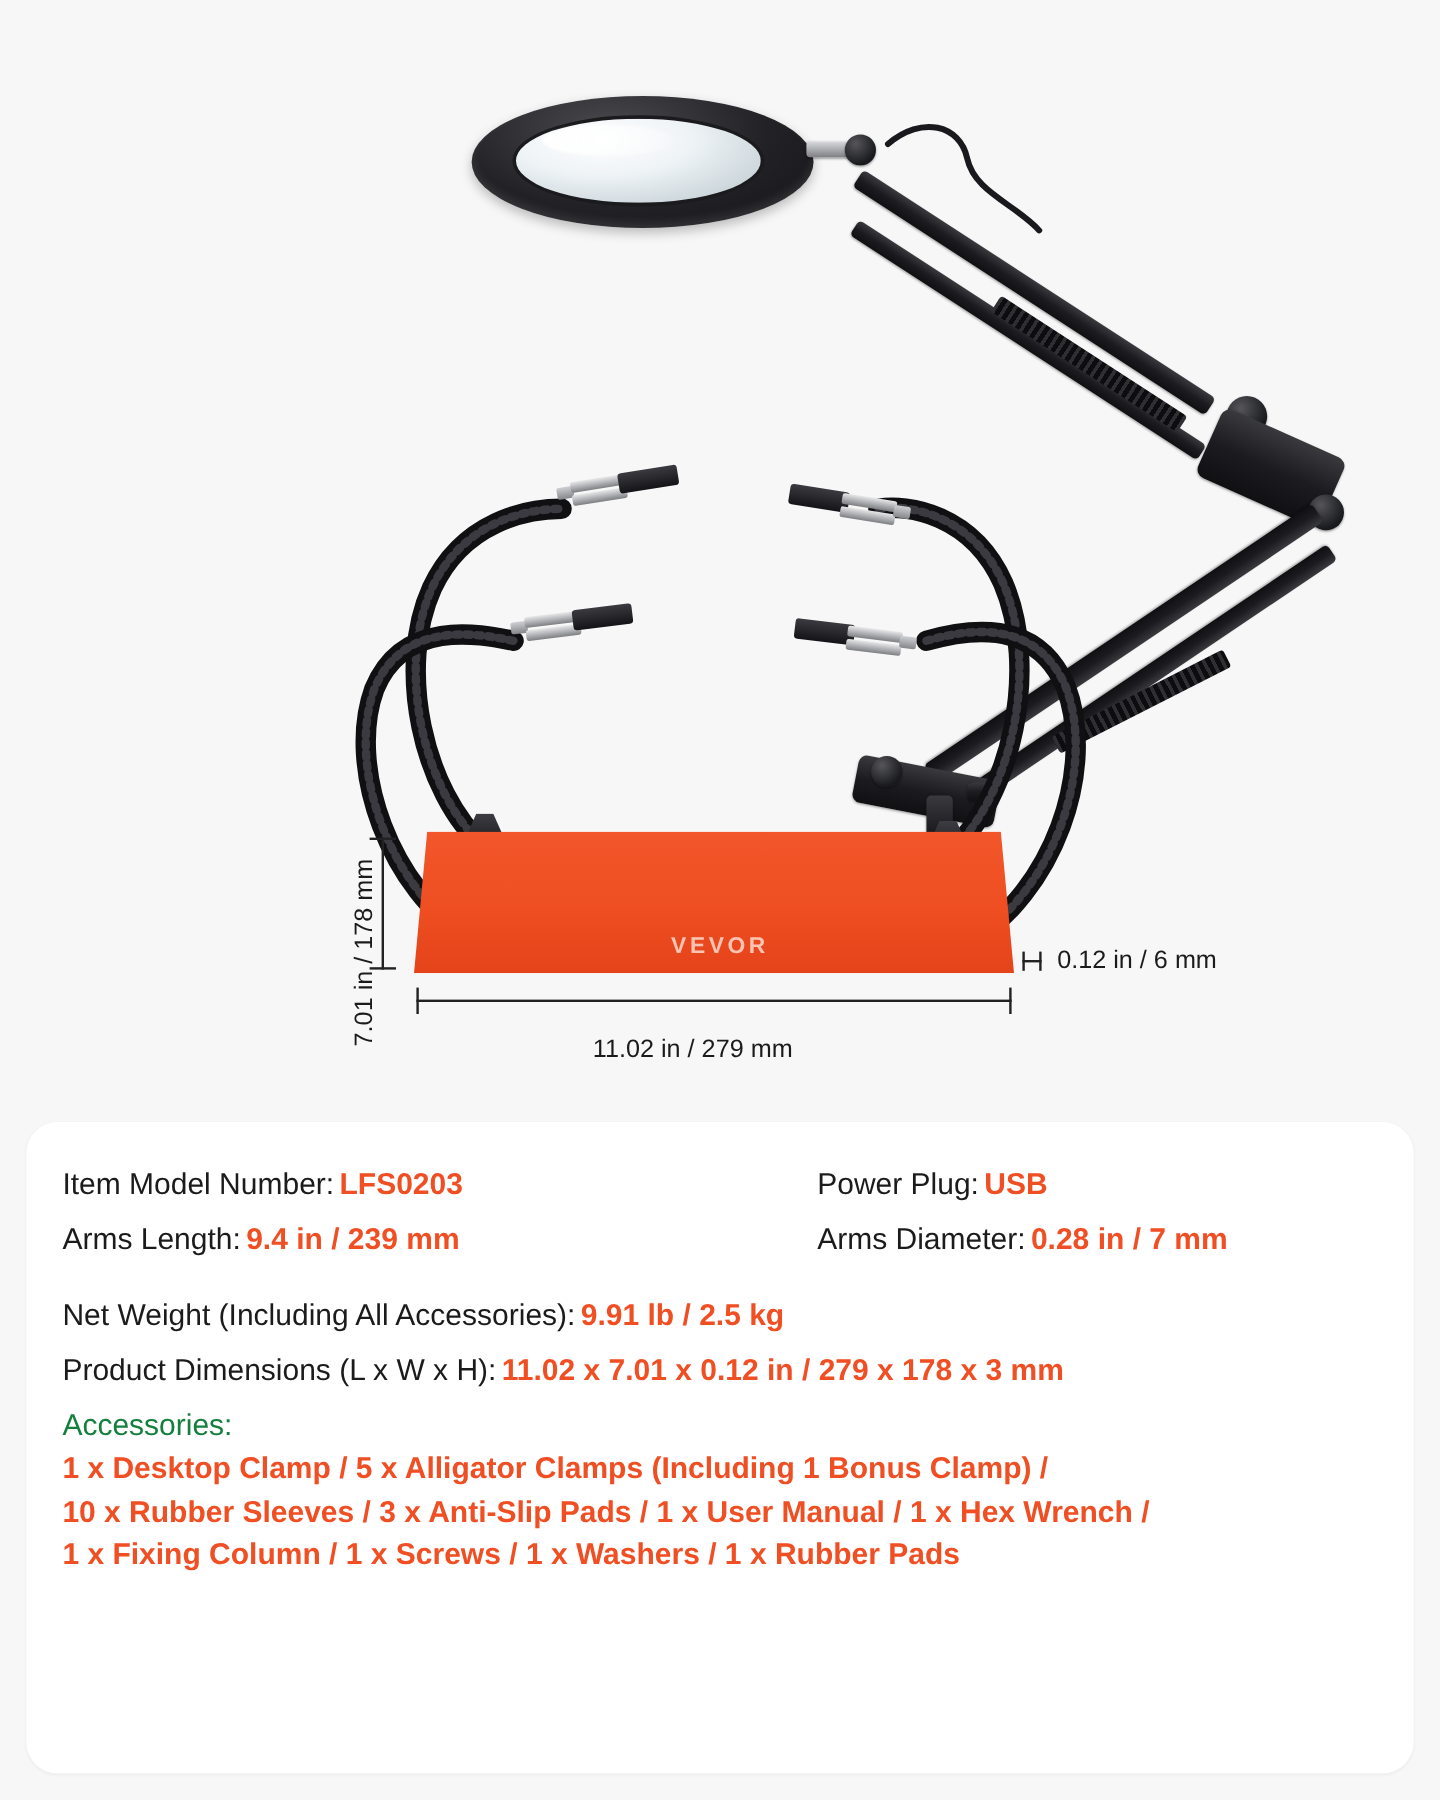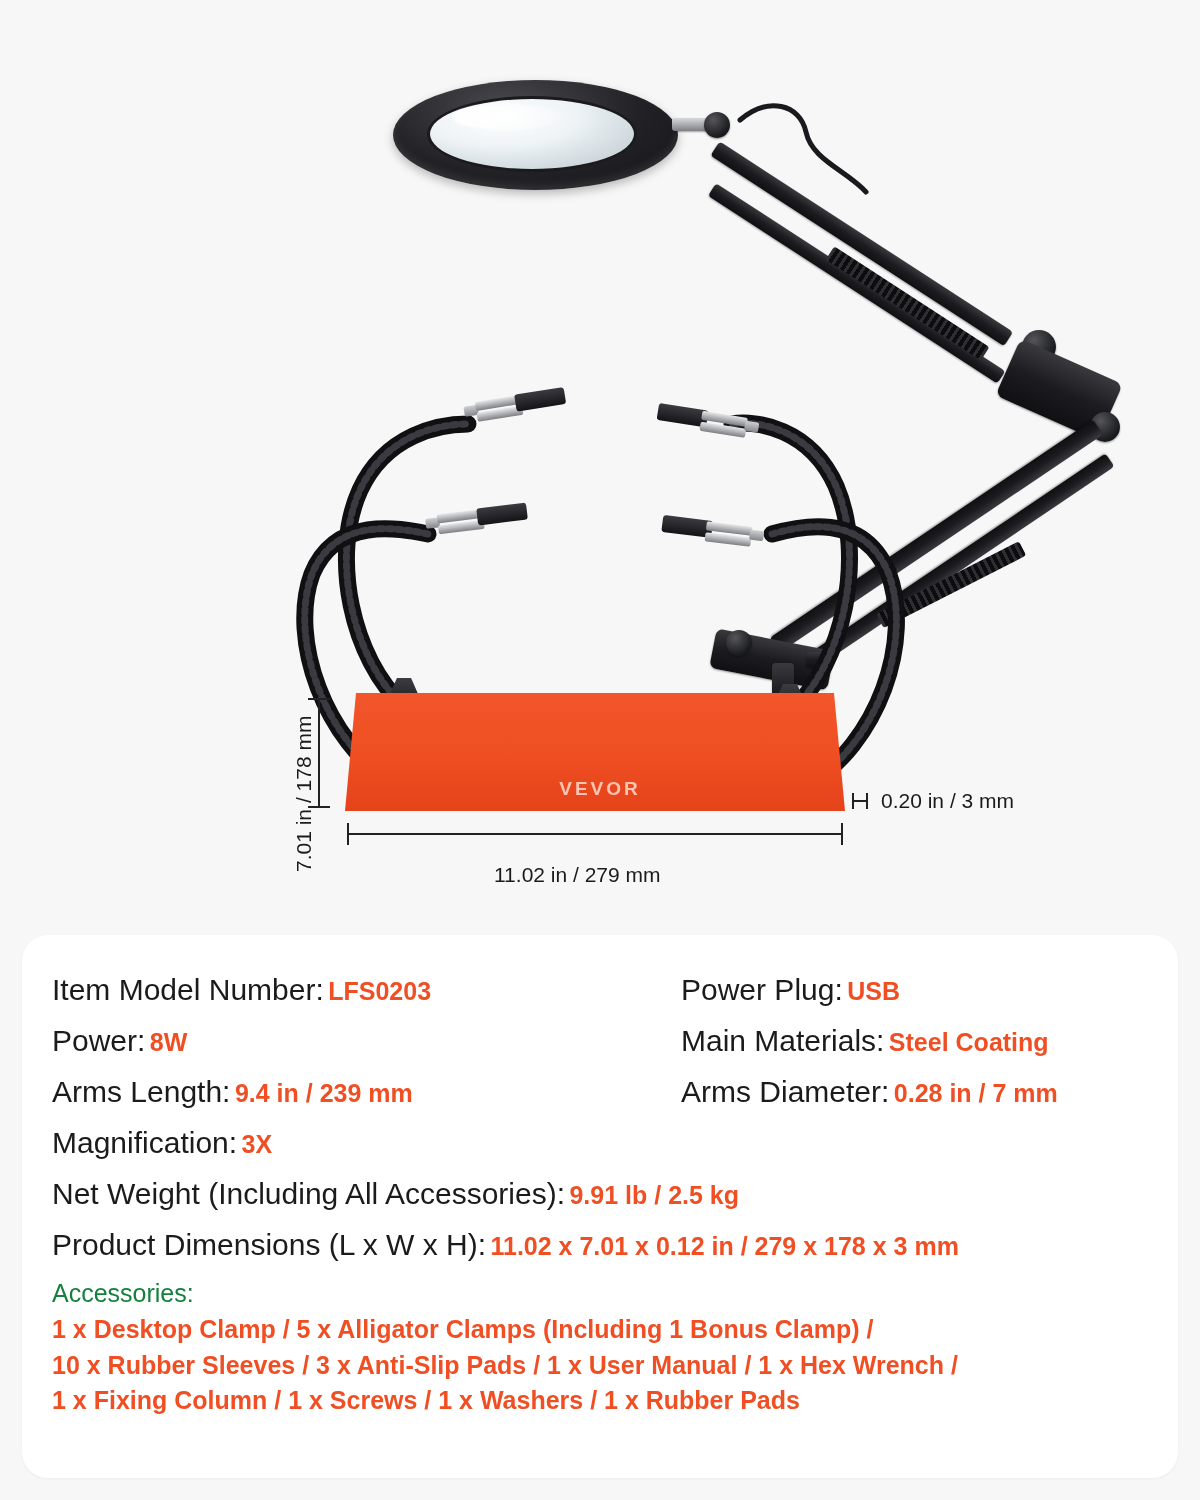--- a/index.html
+++ b/index.html
@@ -172,21 +172,21 @@
     padding: 38px 28px 22px 30px;
   }
   .spec-row {
     display: flex;
     width: 100%;
     margin-bottom: 17px;
   }
   .spec-col { width: 50%; }
   .spec-col.right { padding-left: 80px; }
   .lbl {
-    font-size: 30px;
+    font-size: 25px;
     color: #1b1b1b;
   }
   .val {
     font-size: 25px;
     color: #f04e23;
     font-weight: 700;
   }
   .wide-row { margin-bottom: 17px; }
   .acc-head { font-size: 25px; color: #15803d; margin-bottom: 4px; }
   .acc-lines {
@@ -299,63 +299,49 @@
     <div class="dim-label vert-label" style="left:292px; top:872px;">7.01 in / 178 mm</div>
 
     <div class="dim-line" style="left:347px; top:833px; width:496px; height:2px;"></div>
     <div class="dim-line" style="left:347px; top:823px; width:2px; height:22px;"></div>
     <div class="dim-line" style="left:841px; top:823px; width:2px; height:22px;"></div>
     <div class="dim-label" style="left:494px; top:863px;">11.02 in / 279 mm</div>
 
     <div class="dim-line" style="left:852px; top:800px; width:16px; height:2px;"></div>
     <div class="dim-line" style="left:852px; top:793px; width:2px; height:16px;"></div>
     <div class="dim-line" style="left:866px; top:793px; width:2px; height:16px;"></div>
-    <div class="dim-label" style="left:881px; top:789px;">0.20 in / 3 mm</div>
+    <div class="dim-label" style="left:881px; top:789px;">0.12 in / 6 mm</div>
   </div>
 
   <div class="spec-card">
 
     <div class="spec-row">
       <div class="spec-col">
         <span class="lbl">Item Model Number:</span>
         <span class="val">LFS0203</span>
       </div>
       <div class="spec-col right">
         <span class="lbl">Power Plug:</span>
         <span class="val">USB</span>
       </div>
     </div>
 
-    <div class="spec-row">
-      <div class="spec-col">
-        <span class="lbl">Power:</span>
-        <span class="val">8W</span>
-      </div>
-      <div class="spec-col right">
-        <span class="lbl">Main Materials:</span>
-        <span class="val">Steel Coating</span>
-      </div>
-    </div>
 
     <div class="spec-row">
       <div class="spec-col">
         <span class="lbl">Arms Length:</span>
         <span class="val">9.4 in / 239 mm</span>
       </div>
       <div class="spec-col right">
         <span class="lbl">Arms Diameter:</span>
         <span class="val">0.28 in / 7 mm</span>
       </div>
     </div>
 
     <div class="spec-row">
-      <div class="spec-col">
-        <span class="lbl">Magnification:</span>
-        <span class="val">3X</span>
-      </div>
       <div class="spec-col right"></div>
     </div>
 
     <div class="wide-row">
       <span class="lbl">Net Weight (Including All Accessories):</span>
       <span class="val">9.91 lb / 2.5 kg</span>
     </div>
 
     <div class="wide-row">
       <span class="lbl">Product Dimensions (L x W x H):</span>

